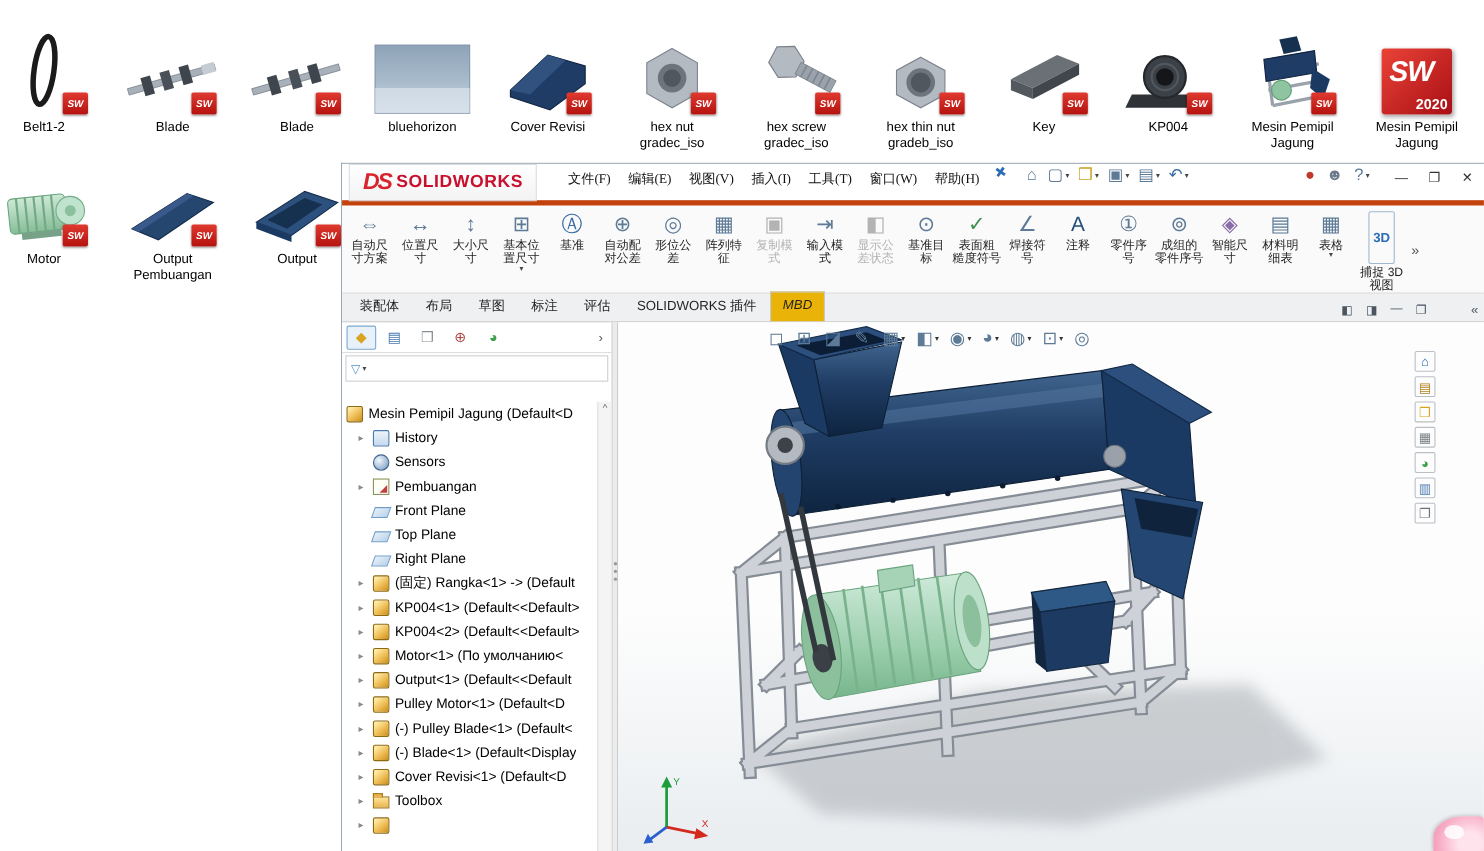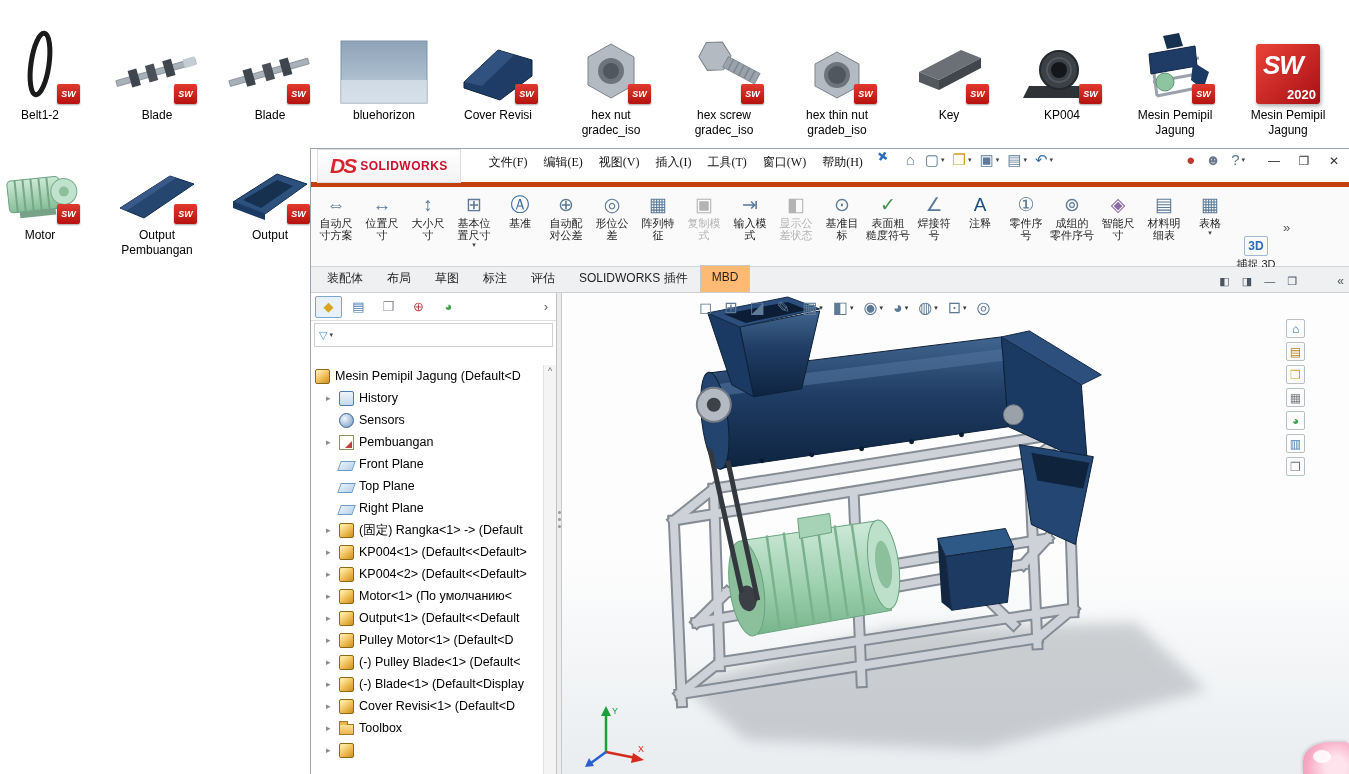--- a/index.html
+++ b/index.html
@@ -20,47 +20,47 @@
   .appicon .swbig { position:absolute; left:7px; top:6px; color:#fff; font-weight:bold; font-style:italic; font-size:26px; letter-spacing:-1px; }
   .appicon .year { position:absolute; right:4px; bottom:2px; color:#fff; font-size:13px; font-weight:bold; }
 
   
   .sw-window { position:absolute; left:310px; top:148px; width:1039px; height:626px; background:#fff;
                border:1px solid #9aa7b5; border-right:none; border-bottom:none; display:flex; flex-direction:column; }
   .titlebar { height:38px; display:flex; align-items:flex-start; padding-left:6px; border-bottom:5px solid #c2410c; background:#fff; }
   .logo { display:flex; align-items:center; gap:5px; padding:4px 12px; margin-right:20px; border:1px solid #ddd;
           background:linear-gradient(#fff,#f3f3f3); }
   .logo .ds { font-size:21px; font-weight:bold; font-style:italic; color:#d8242c; letter-spacing:-2px; }
-  .logo .brand { font-size:12px; font-weight:bold; color:#c8102e; letter-spacing:.5px; }
+  .logo .brand { font-size:16px; font-weight:bold; color:#c8102e; letter-spacing:.5px; }
   .menus { display:flex;font-family:Liberation Serif, serif; }
   .menu-item { font-size:12px; color:#111; padding:5px 8px; cursor:default; }
   .pin { margin-left:6px; color:#2d6db5; font-size:13px; transform:rotate(35deg); }
   .qat { display:flex; align-items:center; margin-left:14px; }
   .qat.right { margin-left:auto; }
   .qbtn { display:inline-flex; align-items:center; padding:3px 4px; }
   .qbtn .g { font-size:15px; color:#5d7a96; line-height:16px; }
   .qbtn .c { font-size:7px; color:#444; margin-left:2px; }
   .win-controls { display:flex; margin-left:10px; }
   .wc { width:30px; height:24px; display:flex; align-items:center; justify-content:center; font-size:12px; color:#333; }
 
   .ribbon { height:80px; background:#fafafa; border-bottom:1px solid #d5d5d5; display:flex; align-items:stretch; padding:2px 2px 0; }
   .rbtns { display:flex; }
   .rbtn { min-width:46px; padding:3px 1px 0; display:flex; flex-direction:column; align-items:center; }
   .rbtn .g { font-size:19px; height:25px; line-height:25px; color:#5d7a96; }
   .rbtn .cap { font-size:11px; line-height:12px; color:#1f1f1f; text-align:center; white-space:pre-line; }
   .rbtn .c { font-size:7px; line-height:8px; color:#444; }
   .rbtn.disabled .g, .rbtn.disabled .cap { color:#b3b3b3; }
   .rbtn.g3d .g { font-size:12px; font-weight:bold; color:#2d6db5; border:1px solid #9fb8d0; border-radius:2px;
-                 height:auto; line-height:16px; padding:1px 3px; margin-bottom:2px;margin-top:44px; }
+                 height:auto; line-height:16px; padding:15px 3px; margin-bottom:2px; }
   .roverflow { align-self:center; margin-left:4px; color:#555; font-size:13px; }
 
   .tabrow { height:26px; background:#eef0f2; border-bottom:1px solid #cfcfcf; display:flex; align-items:flex-end;
             padding-left:4px; position:relative; }
   .tab { font-size:12px; color:#1f1f1f; padding:4px 11px 5px; border:1px solid transparent; border-bottom:none; }
-  .tab.active { background:#fdba74; border-color:#c8c8c8; }
+  .tab.active { background:#eab308; border-color:#c8c8c8;font-style:italic; }
   .doc-controls { position:absolute; right:52px; bottom:4px; display:flex; gap:12px; }
   .dc { font-size:11px; color:#4a5560; }
   .tp-toggle { position:absolute; right:5px; bottom:4px; font-size:12px; color:#4a5560; }
 
   .main { flex:1; display:flex; min-height:0; }
 
   
   .left-panel { width:246px; background:#fff; display:flex; flex-direction:column; border-right:1px solid #c2c2c2; }
   .ptabs { height:28px; display:flex; align-items:center; gap:3px; padding:2px 4px; border-bottom:1px solid #dedede; }
   .ptab { width:27px; height:22px; display:flex; align-items:center; justify-content:center; font-size:13px;

